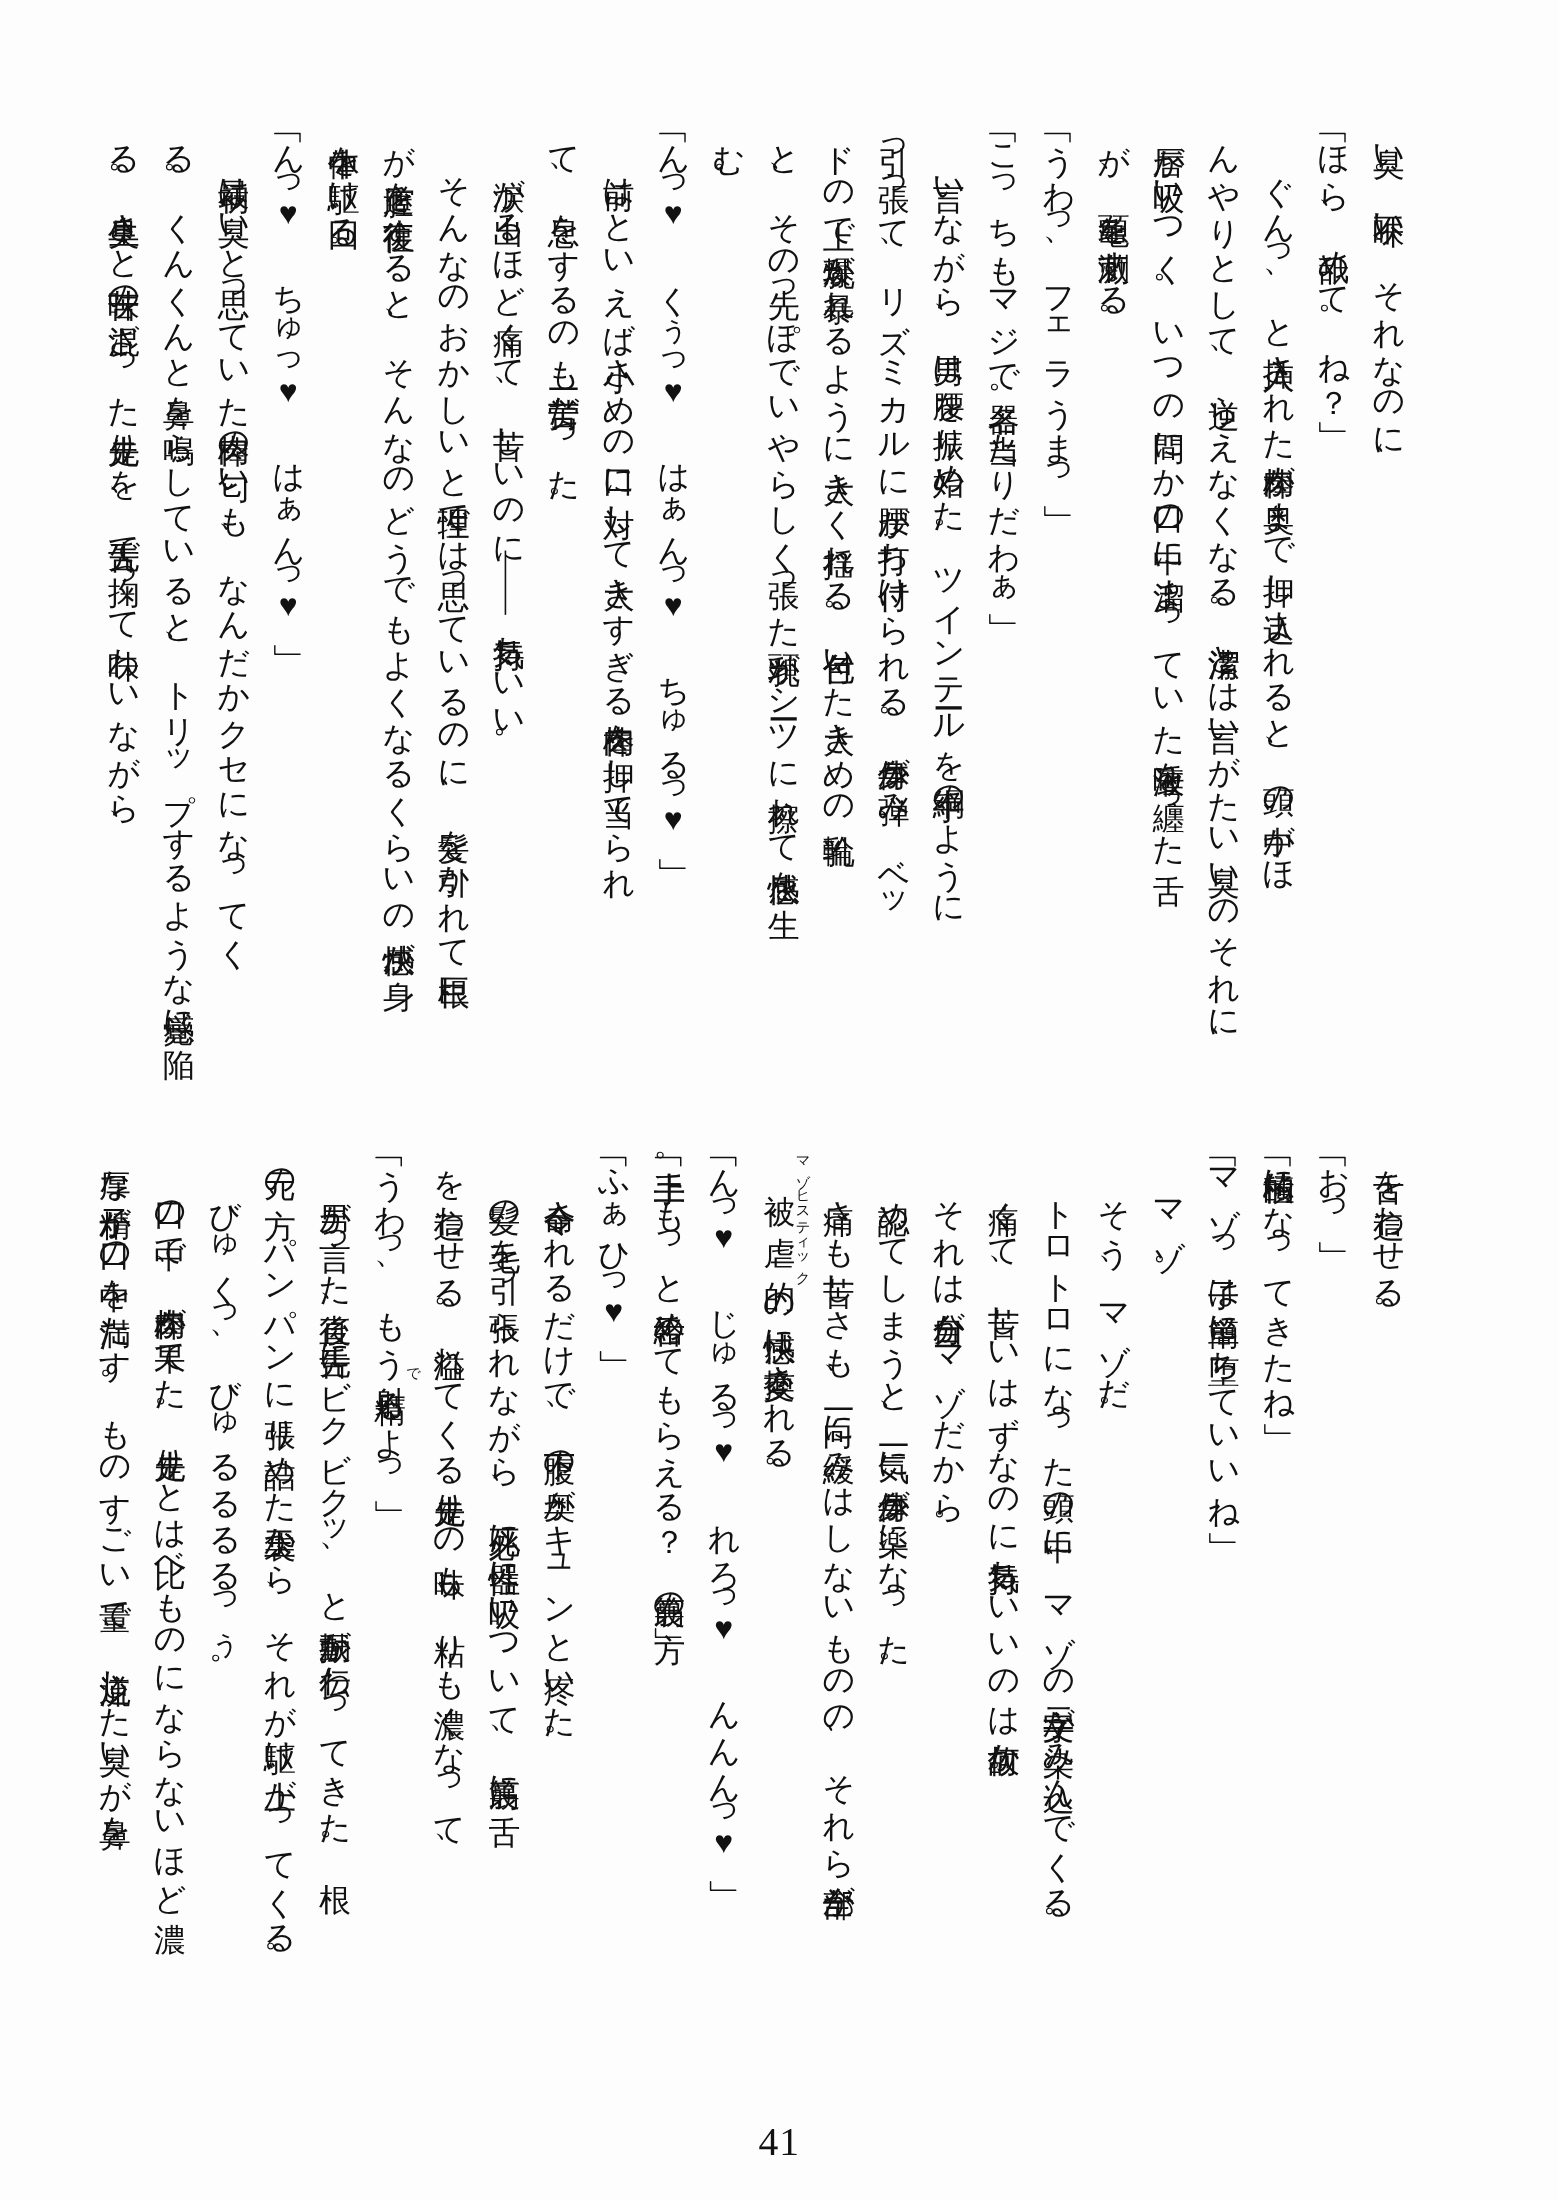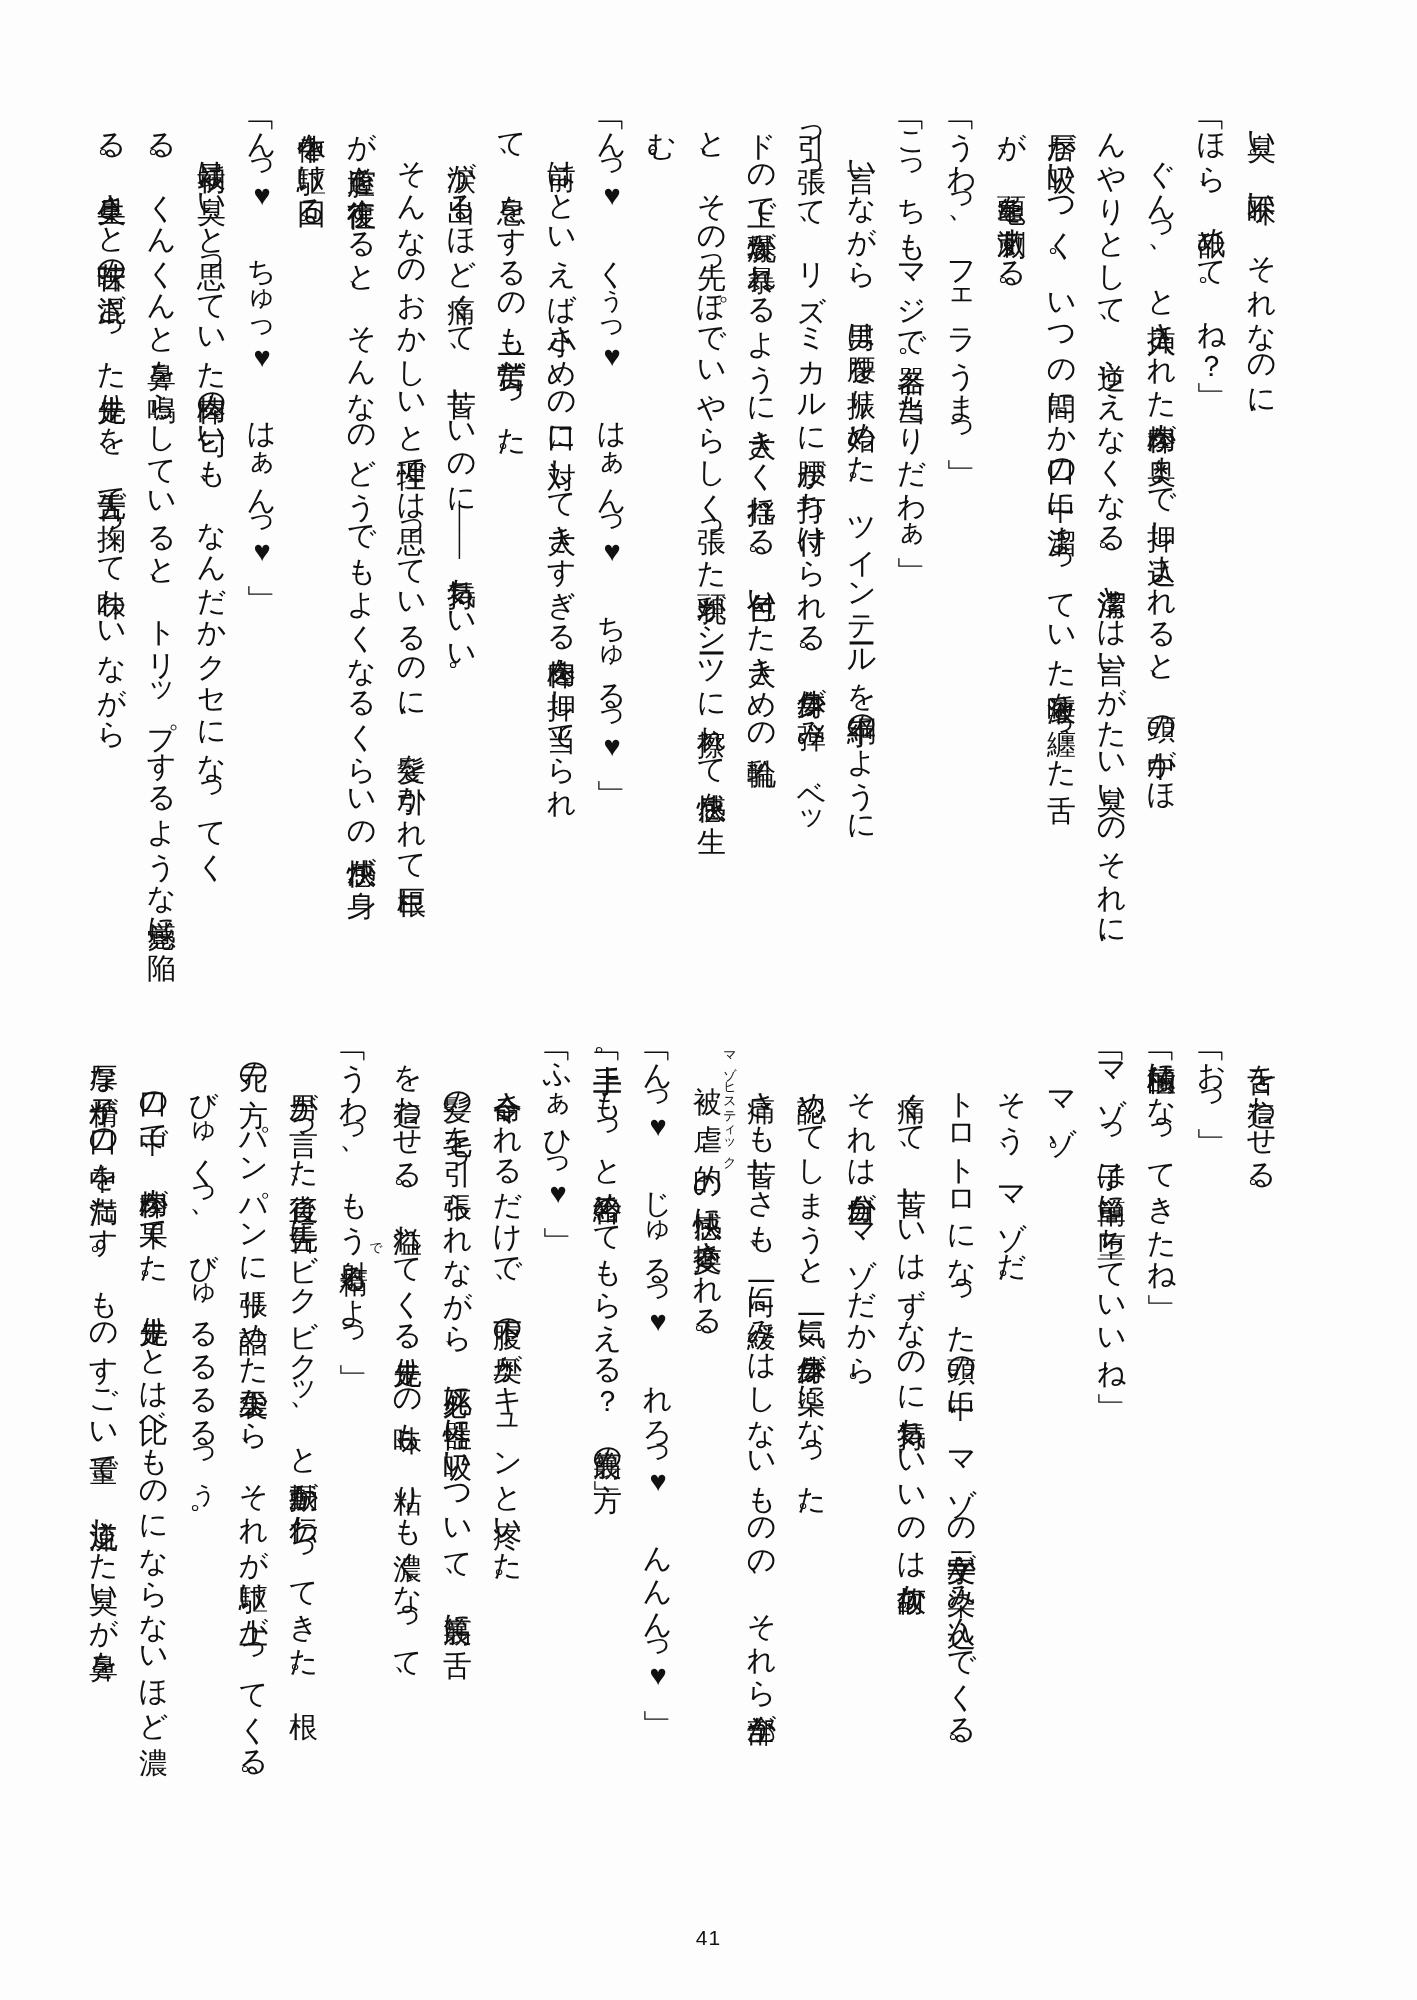--- a/index.html
+++ b/index.html
@@ -48,23 +48,23 @@
   ruby rt {
     font-size: 13px;
     letter-spacing: 0;
   }
   .page-number {
     position: absolute;
     top: 1926px;
     left: 0;
     width: 100%;
     text-align: center;
-    font-size: 21px;
+    font-size: 36px;
     letter-spacing: 1px;
-    font-family: Liberation Sans, sans-serif;
+    font-family: Liberation Serif, serif;
   }
 </style>
 </head>
 <body>
 
 <div class="page" style="background: rgb(253, 253, 253); color: rgb(17, 17, 17);">
   <section class="dan dan-upper">
       <p>臭い。不味い。それなのに、</p>
       <p>「ほら、舐めて。ね？」</p>
       <p class="indent">ぐんっ、と挿入された肉棒が奥まで押し込まれると、頭の中がほ</p>

